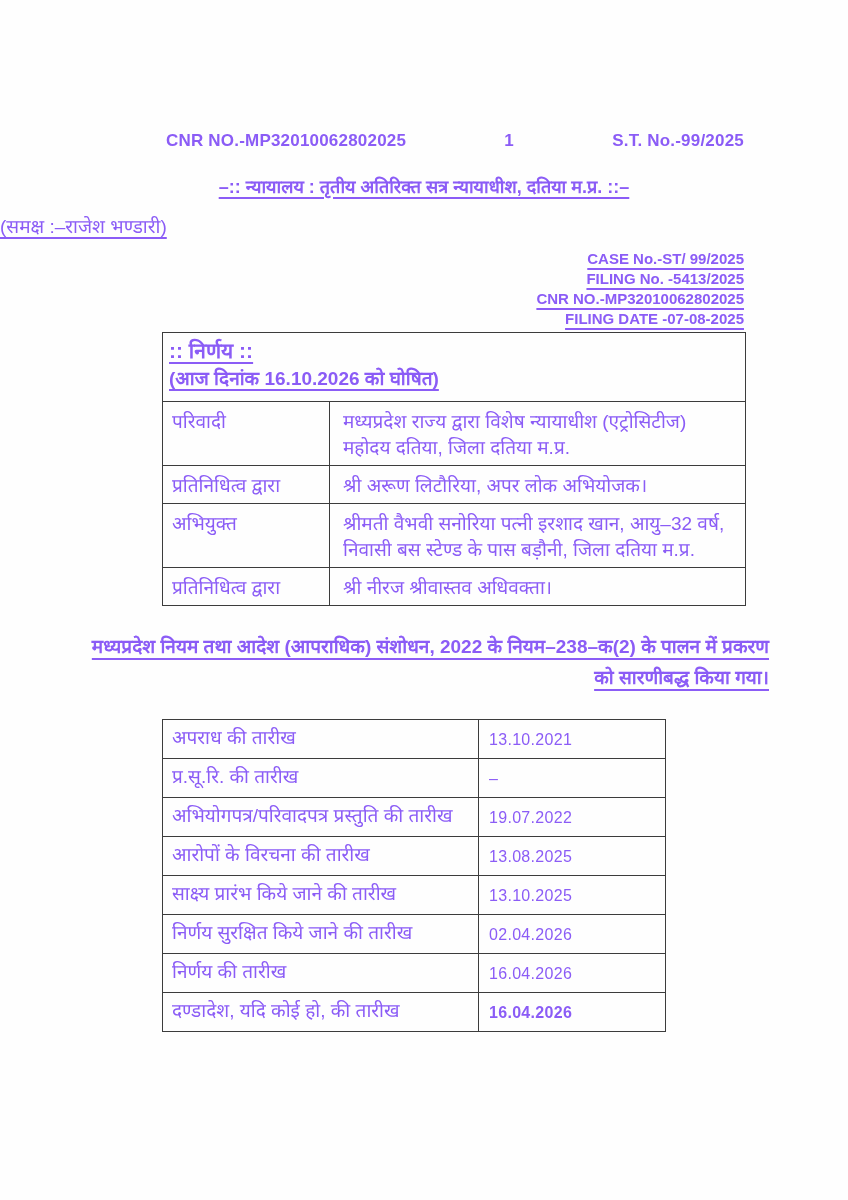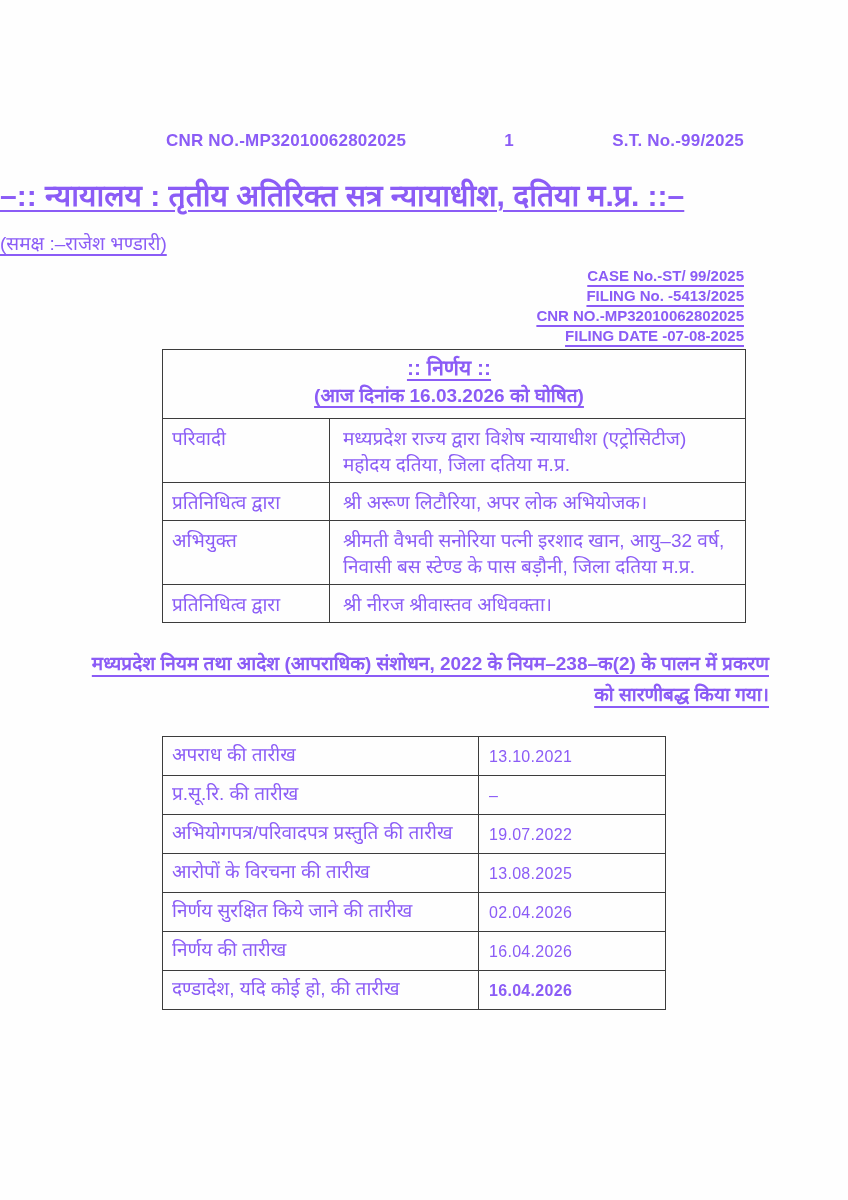--- a/index.html
+++ b/index.html
@@ -27,21 +27,22 @@
     margin: 0 104px 0 166px;
     padding-top: 131px;
     font-size: 17px;
     font-weight: bold;
     letter-spacing: 0.2px;
   }
 
   
   .court-title {
     margin-top: 23px;
-    font-size: 30px;
+    text-align: center;
+    font-size: 18px;
     font-weight: bold;
   }
 
   .presiding {
     margin-top: 15px;
     text-align: left;
     font-size: 19px;
     text-decoration-thickness: 1.5px;
   }
 
@@ -65,21 +66,21 @@
     vertical-align: top;
   }
 
   .t1 {
     width: 584px;
     margin: 3px 0 0 162px;
     font-size: 19px;
   }
   .t1 .col-label { width: 167px; }
   .t1 td { padding: 7px 8px 4px 9px; line-height: 26px; }
-  .t1 .heading-cell { text-align: center; padding: 5px 16px 9px 6px; }
+  .t1 .heading-cell { padding: 5px 16px 9px 6px; }
   .t1 .heading-line1 { font-size: 21px; font-weight: bold; }
   .t1 .heading-line2 { font-size: 19px; font-weight: bold; margin-top: 2px; }
   .t1 .value-cell { padding-left: 13px; }
 
   .rule-note {
     margin: 25px auto 0;
     width: 690px;
     text-align: right;
     font-size: 19px;
     font-weight: bold;
@@ -125,21 +126,21 @@
 
   <table class="t1">
     <colgroup>
         <col class="col-label">
         <col>
       </colgroup>
     <tbody>
         <tr>
       <td colspan="2" class="heading-cell">
         <div class="heading-line1"><span class="u">:: निर्णय ::</span></div>
-        <div class="heading-line2"><span class="u">(आज दिनांक 16.03.2026 को घोषित)</span></div>
+        <div class="heading-line2"><span class="u">(आज दिनांक 16.10.2026 को घोषित)</span></div>
       </td>
     </tr>
     <tr>
       <td>परिवादी</td>
       <td class="value-cell">मध्यप्रदेश राज्य द्वारा विशेष न्यायाधीश (एट्रोसिटीज) महोदय दतिया, जिला दतिया म.प्र.</td>
     </tr>
     <tr>
       <td>प्रतिनिधित्व द्वारा</td>
       <td class="value-cell">श्री अरूण लिटौरिया, अपर लोक अभियोजक।</td>
     </tr>
@@ -174,20 +175,24 @@
     </tr>
     <tr>
       <td>अभियोगपत्र/परिवादपत्र प्रस्तुति की तारीख</td>
       <td class="value-cell">19.07.2022</td>
     </tr>
     <tr>
       <td>आरोपों के विरचना की तारीख</td>
       <td class="value-cell">13.08.2025</td>
     </tr>
     <tr>
+      <td>साक्ष्य प्रारंभ किये जाने की तारीख</td>
+      <td class="value-cell">13.10.2025</td>
+    </tr>
+    <tr>
       <td>निर्णय सुरक्षित किये जाने की तारीख</td>
       <td class="value-cell">02.04.2026</td>
     </tr>
     <tr>
       <td>निर्णय की तारीख</td>
       <td class="value-cell">16.04.2026</td>
     </tr>
     <tr>
       <td>दण्डादेश, यदि कोई हो, की तारीख</td>
       <td class="value-cell bold">16.04.2026</td>

